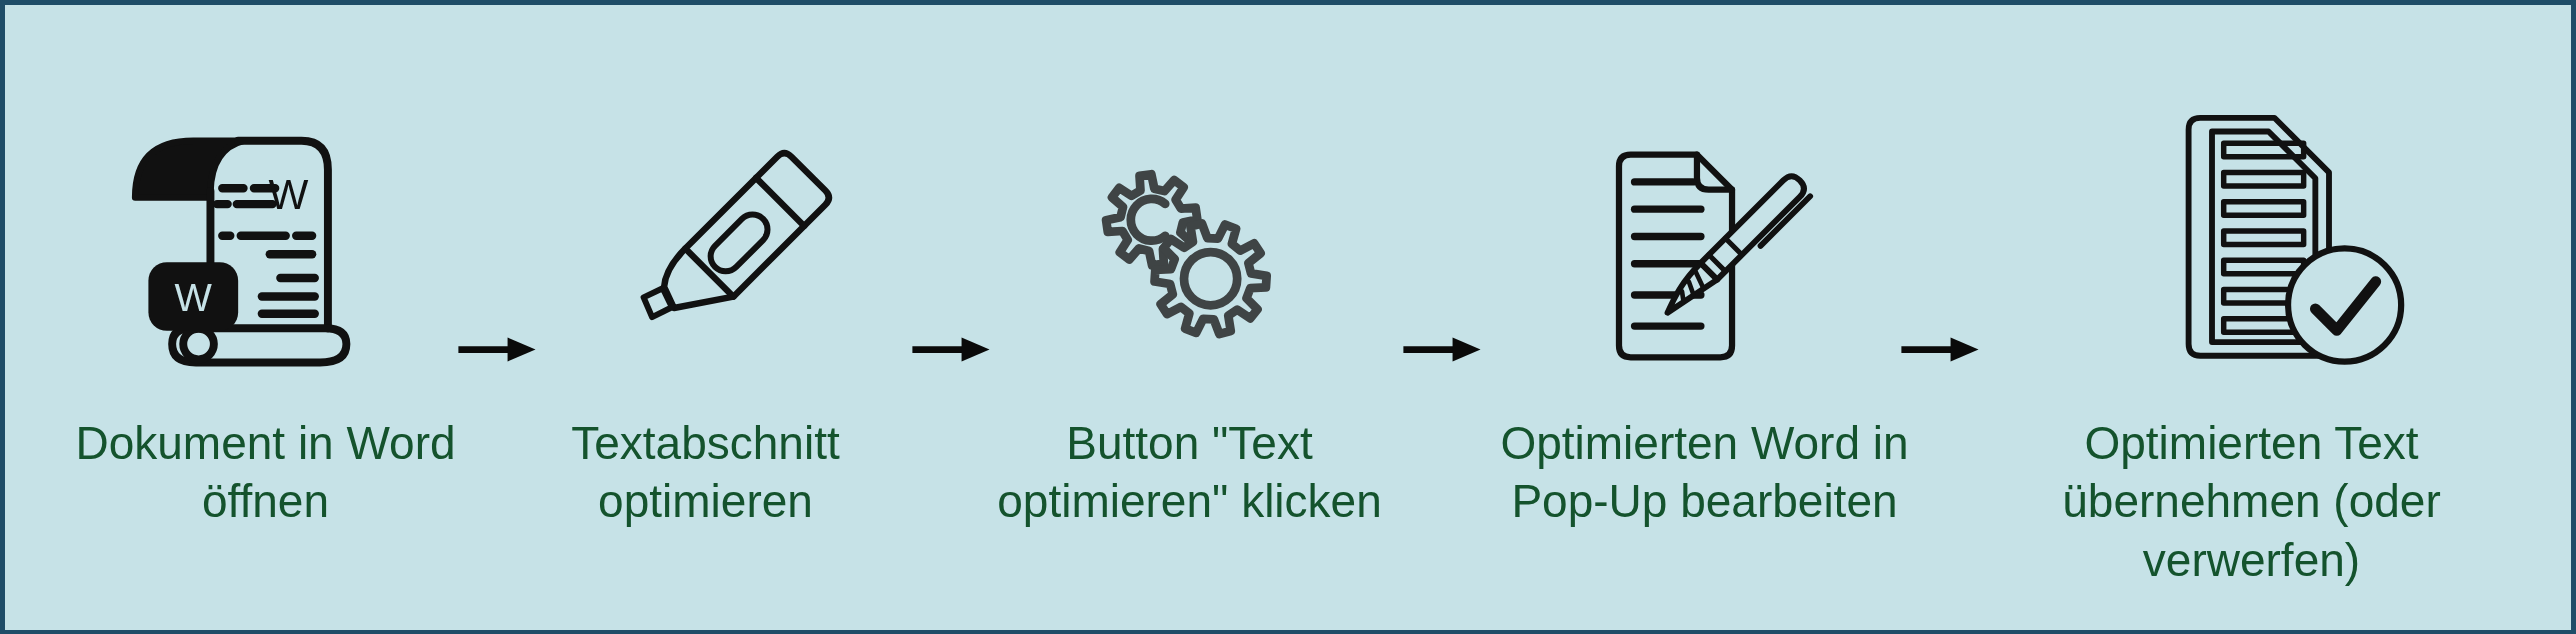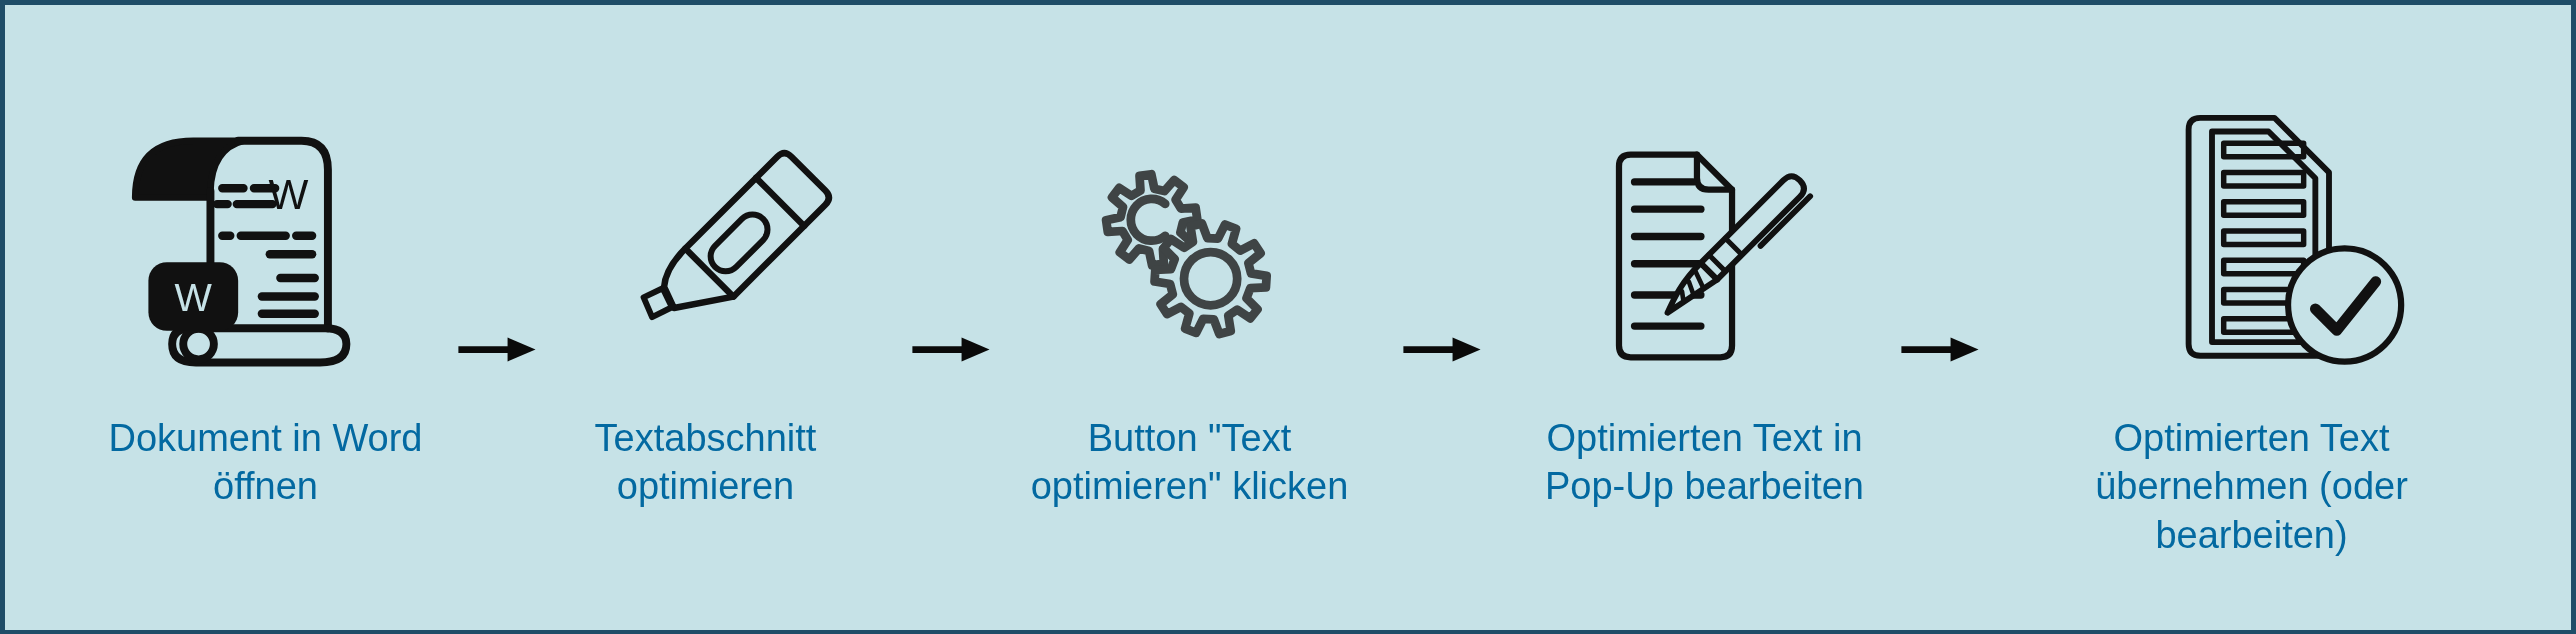--- a/index.html
+++ b/index.html
@@ -4,21 +4,21 @@
 <style>
   html,body{margin:0;padding:0;background:#9bb8bf;}
   .stage{
     position:relative;width:2576px;height:635px;box-sizing:border-box;
     background:#c6e2e7;border:5.9px solid #1f4d68;overflow:hidden;
     font-family:"Liberation Sans","DejaVu Sans",sans-serif;
   }
   .icon{position:absolute;}
   .caption{
     position:absolute;top:409px;width:459px;text-align:center;
-    font-size:38px;line-height:1.27;color:#0369a1;white-space:pre-line;
+    font-size:46px;line-height:1.27;color:#14532d;white-space:pre-line;
   }
   .arrow{position:absolute;top:331px;width:80px;height:27px;}
   svg{display:block;}
   .stroke{fill:none;stroke:#111;stroke-linecap:round;stroke-linejoin:round;}
   .gearstroke{fill:none;stroke:#3f4445;stroke-linecap:round;stroke-linejoin:round;}
 </style>
 </head>
 <body>
 
 <div class="stage">
@@ -133,20 +133,20 @@
     <circle cx="88" cy="100" r="29" fill="#c6e2e7" stroke="#111" stroke-width="3.2"></circle>
     <path class="stroke" stroke-width="5.5" d="M73 102 L84 113 L104 88"></path>
   </svg>
 
   <div class="caption" style="left:31px">Dokument in Word
 öffnen</div>
   <div class="caption" style="left:471px">Textabschnitt
 optimieren</div>
   <div class="caption" style="left:955px">Button "Text
 optimieren" klicken</div>
-  <div class="caption" style="left:1470px">Optimierten Text in
+  <div class="caption" style="left:1470px">Optimierten Word in
 Pop-Up bearbeiten</div>
   <div class="caption" style="left:2017px">Optimierten Text
 übernehmen (oder
-bearbeiten)</div>
+verwerfen)</div>
 
 </div>
 
 
 </body></html>

